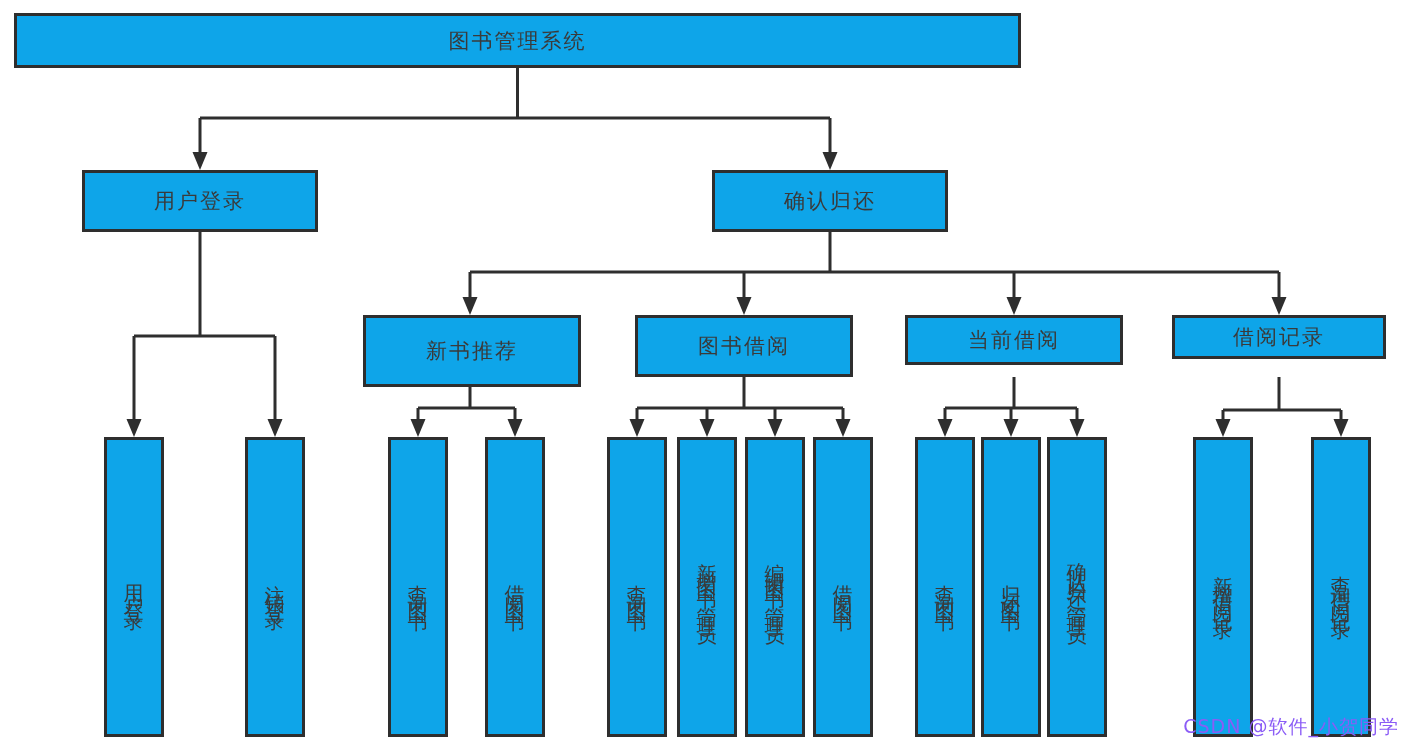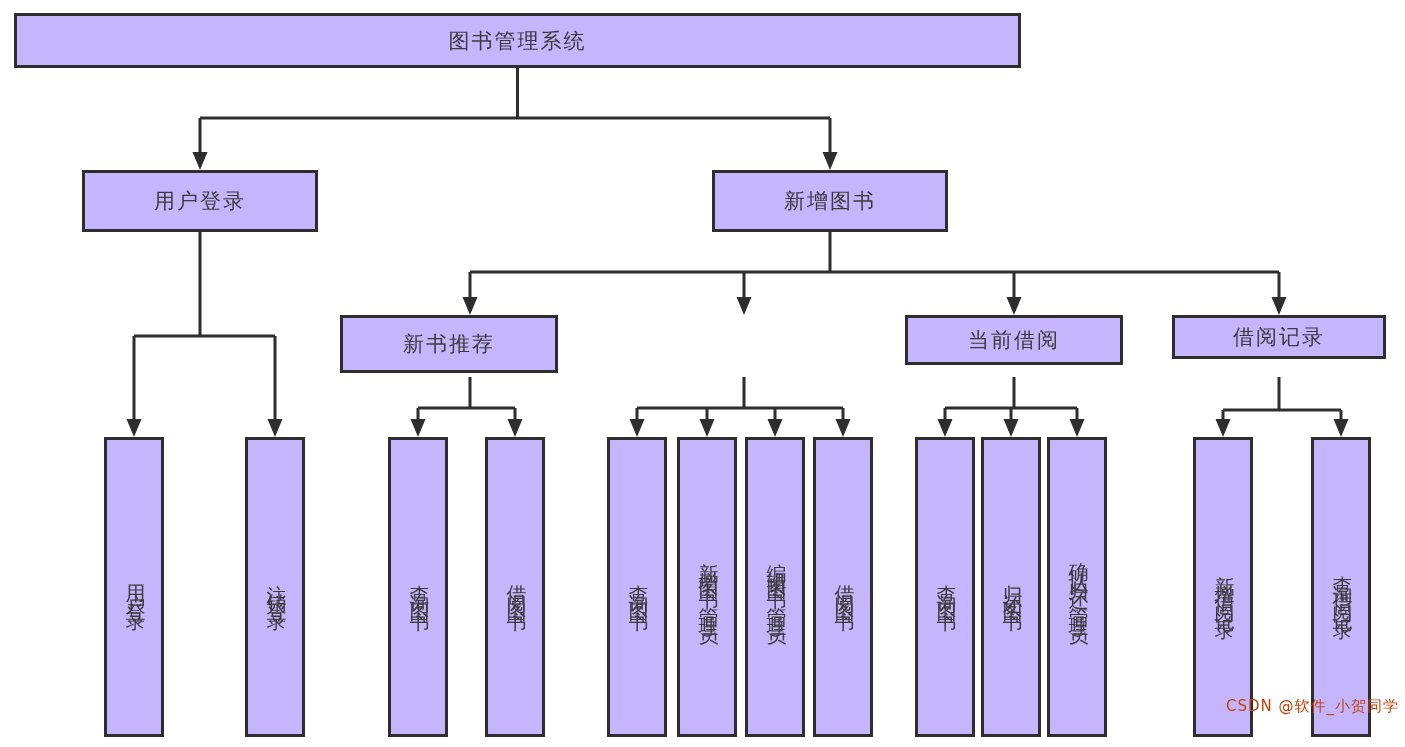--- a/index.html
+++ b/index.html
@@ -7,44 +7,43 @@
     position:relative;
     width:1405px;height:747px;
     background:#ffffff;
     overflow:hidden;
     font-family:"DejaVu Sans","Liberation Sans",sans-serif;
   }
   .node{
     position:absolute;
     box-sizing:border-box;
     border:3px solid #2e2e2e;
-    background:#c4b5fd;
+    background:#0ea5e9;
     display:flex;
     align-items:center;
     justify-content:center;
     color:#3a3a3a;
-    font-family:Liberation Mono, monospace;
   }
   .hnode{font-size:21px;letter-spacing:2px;white-space:nowrap;}
   .vnode{
     writing-mode:vertical-rl;
     text-orientation:mixed;
     font-size:20px;
     letter-spacing:9px;
     line-height:1;
   }
   svg.connectors{position:absolute;left:0;top:0;z-index:1;}
   .node{z-index:2;}
   .watermark{
     position:absolute;
-    right:6px;top:697px;
+    right:6px;top:714px;
     z-index:3;
-    font-size:15px;
+    font-size:19px;
     letter-spacing:1px;
-    color:#c2410c;
+    color:#8b5cf6;
     white-space:nowrap;
   }
 </style>
 </head>
 <body>
 
 <div class="stage">
 
   <svg class="connectors" width="1405" height="747" viewBox="0 0 1405 747">
     <g stroke="#2e2e2e" stroke-width="3" fill="none">
@@ -82,23 +81,24 @@
       <polygon points="1003.5,419 1018.5,419 1011,437"></polygon>
       <polygon points="1069.5,419 1084.5,419 1077,437"></polygon>
       <polygon points="1215.5,419 1230.5,419 1223,437"></polygon>
       <polygon points="1333.5,419 1348.5,419 1341,437"></polygon>
     </g>
   </svg>
 
   <div class="node hnode" style="left:14px;top:13px;width:1007px;height:55px">图书管理系统</div>
 
   <div class="node hnode" style="left:82px;top:170px;width:236px;height:62px">用户登录</div>
-  <div class="node hnode" style="left:712px;top:170px;width:236px;height:62px">新增图书</div>
+  <div class="node hnode" style="left:712px;top:170px;width:236px;height:62px">确认归还</div>
 
-  <div class="node hnode" style="left:340px;top:315px;width:218px;height:58px">新书推荐</div>
+  <div class="node hnode" style="left:363px;top:315px;width:218px;height:72px">新书推荐</div>
+  <div class="node hnode" style="left:635px;top:315px;width:218px;height:62px">图书借阅</div>
   <div class="node hnode" style="left:905px;top:315px;width:218px;height:50px">当前借阅</div>
   <div class="node hnode" style="left:1172px;top:315px;width:214px;height:44px">借阅记录</div>
 
   <div class="node vnode" style="left:104px;top:437px;width:60px;height:300px">用户登录</div>
   <div class="node vnode" style="left:245px;top:437px;width:60px;height:300px">注销登录</div>
 
   <div class="node vnode" style="left:388px;top:437px;width:60px;height:300px">查询图书</div>
   <div class="node vnode" style="left:485px;top:437px;width:60px;height:300px">借阅图书</div>
 
   <div class="node vnode" style="left:607px;top:437px;width:60px;height:300px">查询图书</div>

